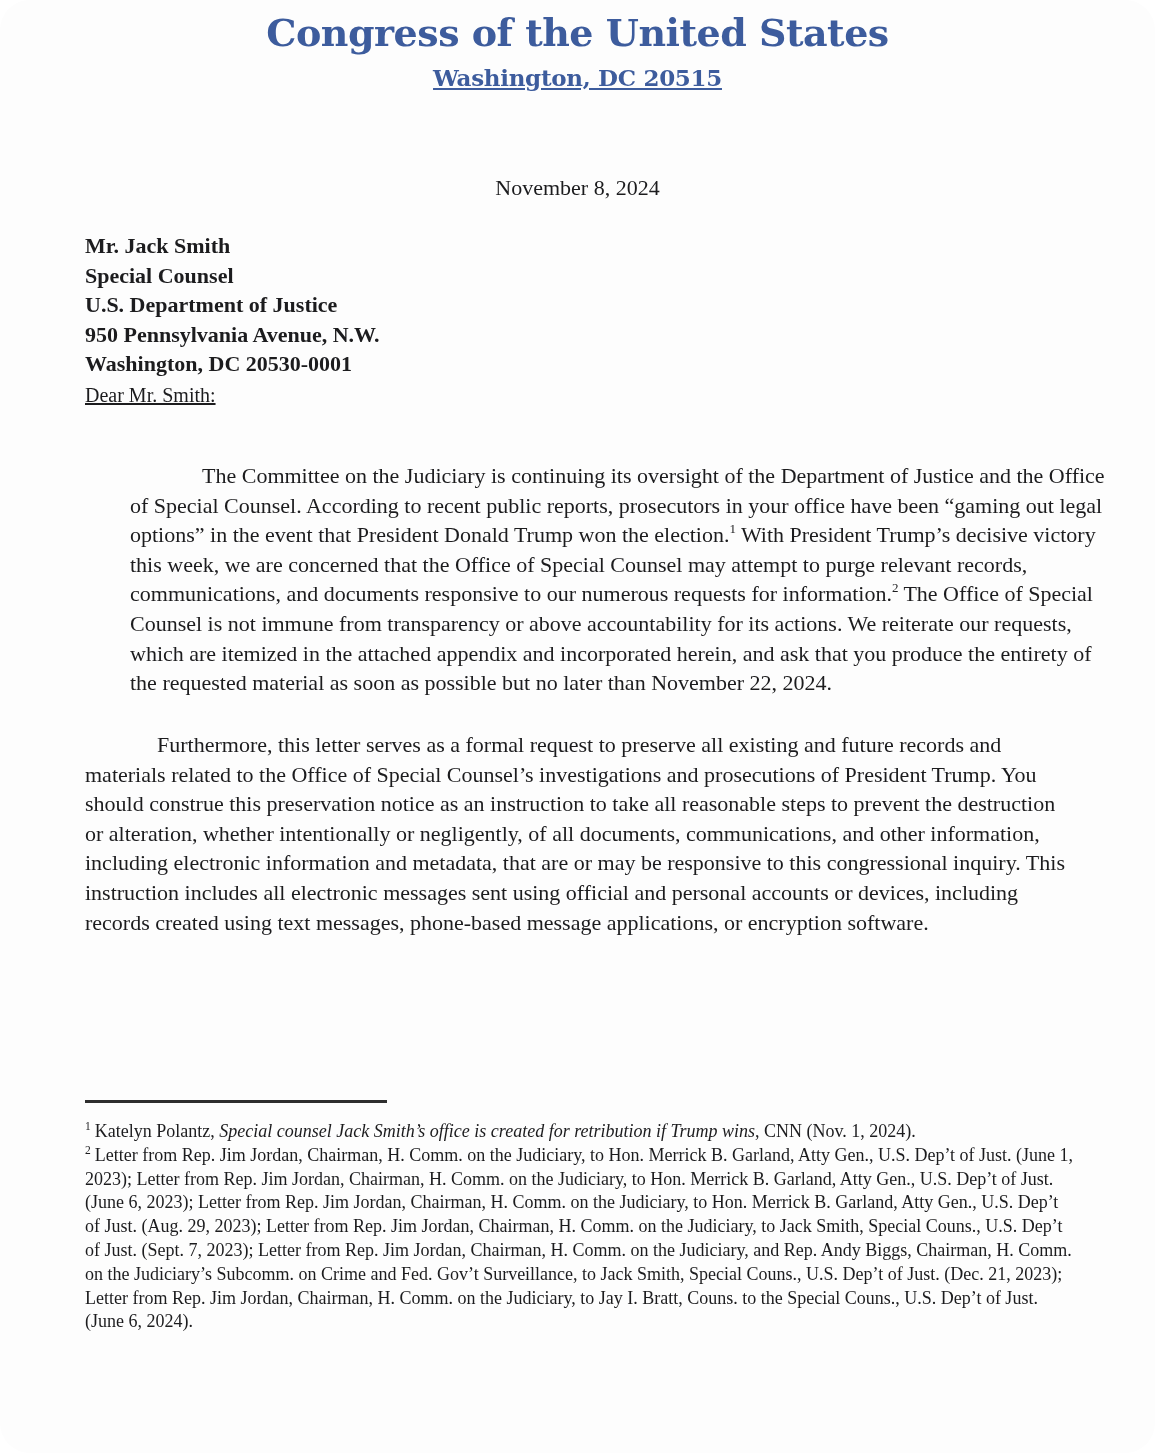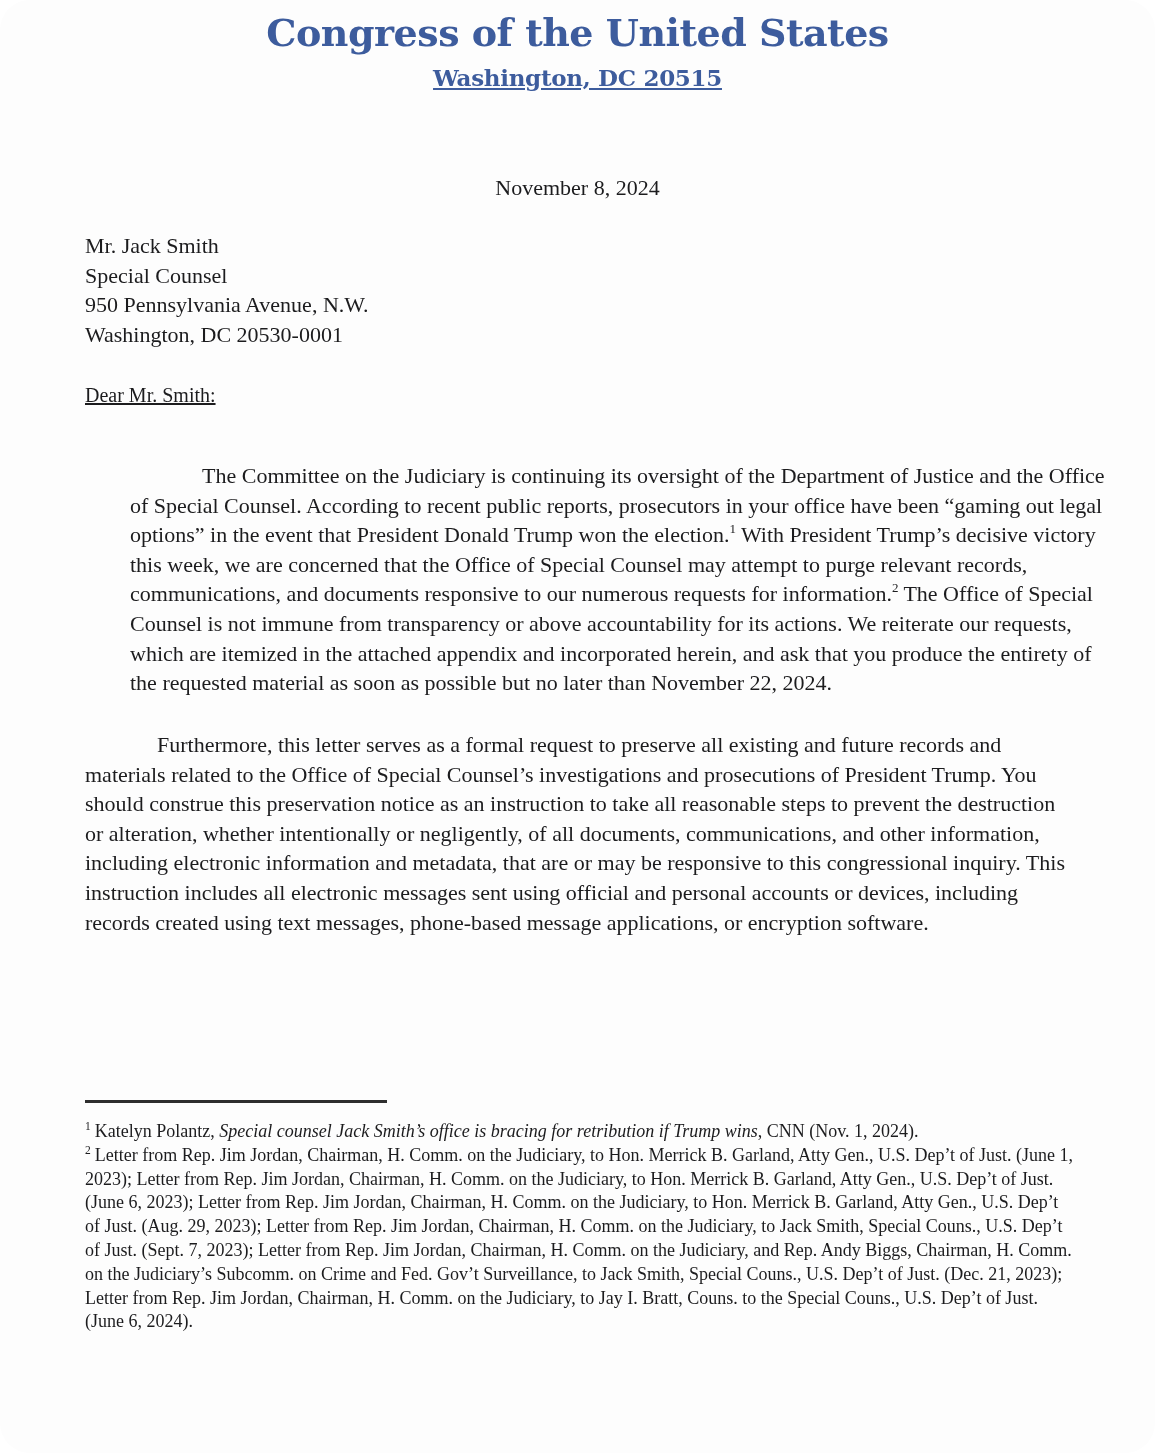--- a/index.html
+++ b/index.html
@@ -44,20 +44,21 @@
     width: 100%;
     text-align: center;
     font-size: 22px;
   }
   .recipient {
     position: absolute;
     top: 231px;
     left: 85px;
     font-size: 22px;
     line-height: 29.5px;
+    font-weight: bold;
   }
   .salutation {
     position: absolute;
     top: 384px;
     left: 85px;
     font-size: 20px;
     text-decoration: underline;
   }
   .para {
     position: absolute;
@@ -114,30 +115,31 @@
   <div class="letterhead">
     <div class="lh-title">Congress of the United States</div>
     <div class="lh-sub">Washington, DC 20515</div>
   </div>
 
   <div class="date-line">November 8, 2024</div>
 
   <div class="recipient">
     <div>Mr. Jack Smith</div>
     <div>Special Counsel</div>
+    <div>U.S. Department of Justice</div>
     <div>950 Pennsylvania Avenue, N.W.</div>
     <div>Washington, DC 20530-0001</div>
   </div>
 
   <div class="salutation">Dear Mr. Smith:</div>
 
   <p class="para para1"><span>The Committee on the Judiciary is continuing its oversight of the Department of Justice and the Office of Special Counsel. According to recent public reports, prosecutors in your office have been “gaming out legal options” in the event that President Donald Trump won the election.</span><sup class="ref">1</sup><span>With President Trump’s decisive victory this week, we are concerned that the Office of Special Counsel may attempt to purge relevant records, communications, and documents responsive to our numerous requests for information.</span><sup class="ref">2</sup><span>The Office of Special Counsel is not immune from transparency or above accountability for its actions. We reiterate our requests, which are itemized in the attached appendix and incorporated herein, and ask that you produce the entirety of the requested material as soon as possible but no later than November 22, 2024.</span></p>
 
   <p class="para para2">Furthermore, this letter serves as a formal request to preserve all existing and future records and materials related to the Office of Special Counsel’s investigations and prosecutions of President Trump. You should construe this preservation notice as an instruction to take all reasonable steps to prevent the destruction or alteration, whether intentionally or negligently, of all documents, communications, and other information, including electronic information and metadata, that are or may be responsive to this congressional inquiry. This instruction includes all electronic messages sent using official and personal accounts or devices, including records created using text messages, phone-based message applications, or encryption software.</p>
 
   <div class="fn-rule"></div>
 
   <div class="footnotes">
-    <div class="footnote fn1"><sup class="fnm">1</sup><span>Katelyn Polantz, </span><span class="fn-italic">Special counsel Jack Smith’s office is bracing for retribution if Trump wins</span><span>, CNN (Nov. 1, 2024).</span></div>
+    <div class="footnote fn1"><sup class="fnm">1</sup><span>Katelyn Polantz, </span><span class="fn-italic">Special counsel Jack Smith’s office is created for retribution if Trump wins</span><span>, CNN (Nov. 1, 2024).</span></div>
     <div class="footnote fn2"><sup class="fnm">2</sup><span>Letter from Rep. Jim Jordan, Chairman, H. Comm. on the Judiciary, to Hon. Merrick B. Garland, Atty Gen., U.S. Dep’t of Just. (June 1, 2023); Letter from Rep. Jim Jordan, Chairman, H. Comm. on the Judiciary, to Hon. Merrick B. Garland, Atty Gen., U.S. Dep’t of Just. (June 6, 2023); Letter from Rep. Jim Jordan, Chairman, H. Comm. on the Judiciary, to Hon. Merrick B. Garland, Atty Gen., U.S. Dep’t of Just. (Aug. 29, 2023); Letter from Rep. Jim Jordan, Chairman, H. Comm. on the Judiciary, to Jack Smith, Special Couns., U.S. Dep’t of Just. (Sept. 7, 2023); Letter from Rep. Jim Jordan, Chairman, H. Comm. on the Judiciary, and Rep. Andy Biggs, Chairman, H. Comm. on the Judiciary’s Subcomm. on Crime and Fed. Gov’t Surveillance, to Jack Smith, Special Couns., U.S. Dep’t of Just. (Dec. 21, 2023); Letter from Rep. Jim Jordan, Chairman, H. Comm. on the Judiciary, to Jay I. Bratt, Couns. to the Special Couns., U.S. Dep’t of Just. (June 6, 2024).</span></div>
   </div>
 
 </div>
 
 </body></html>

